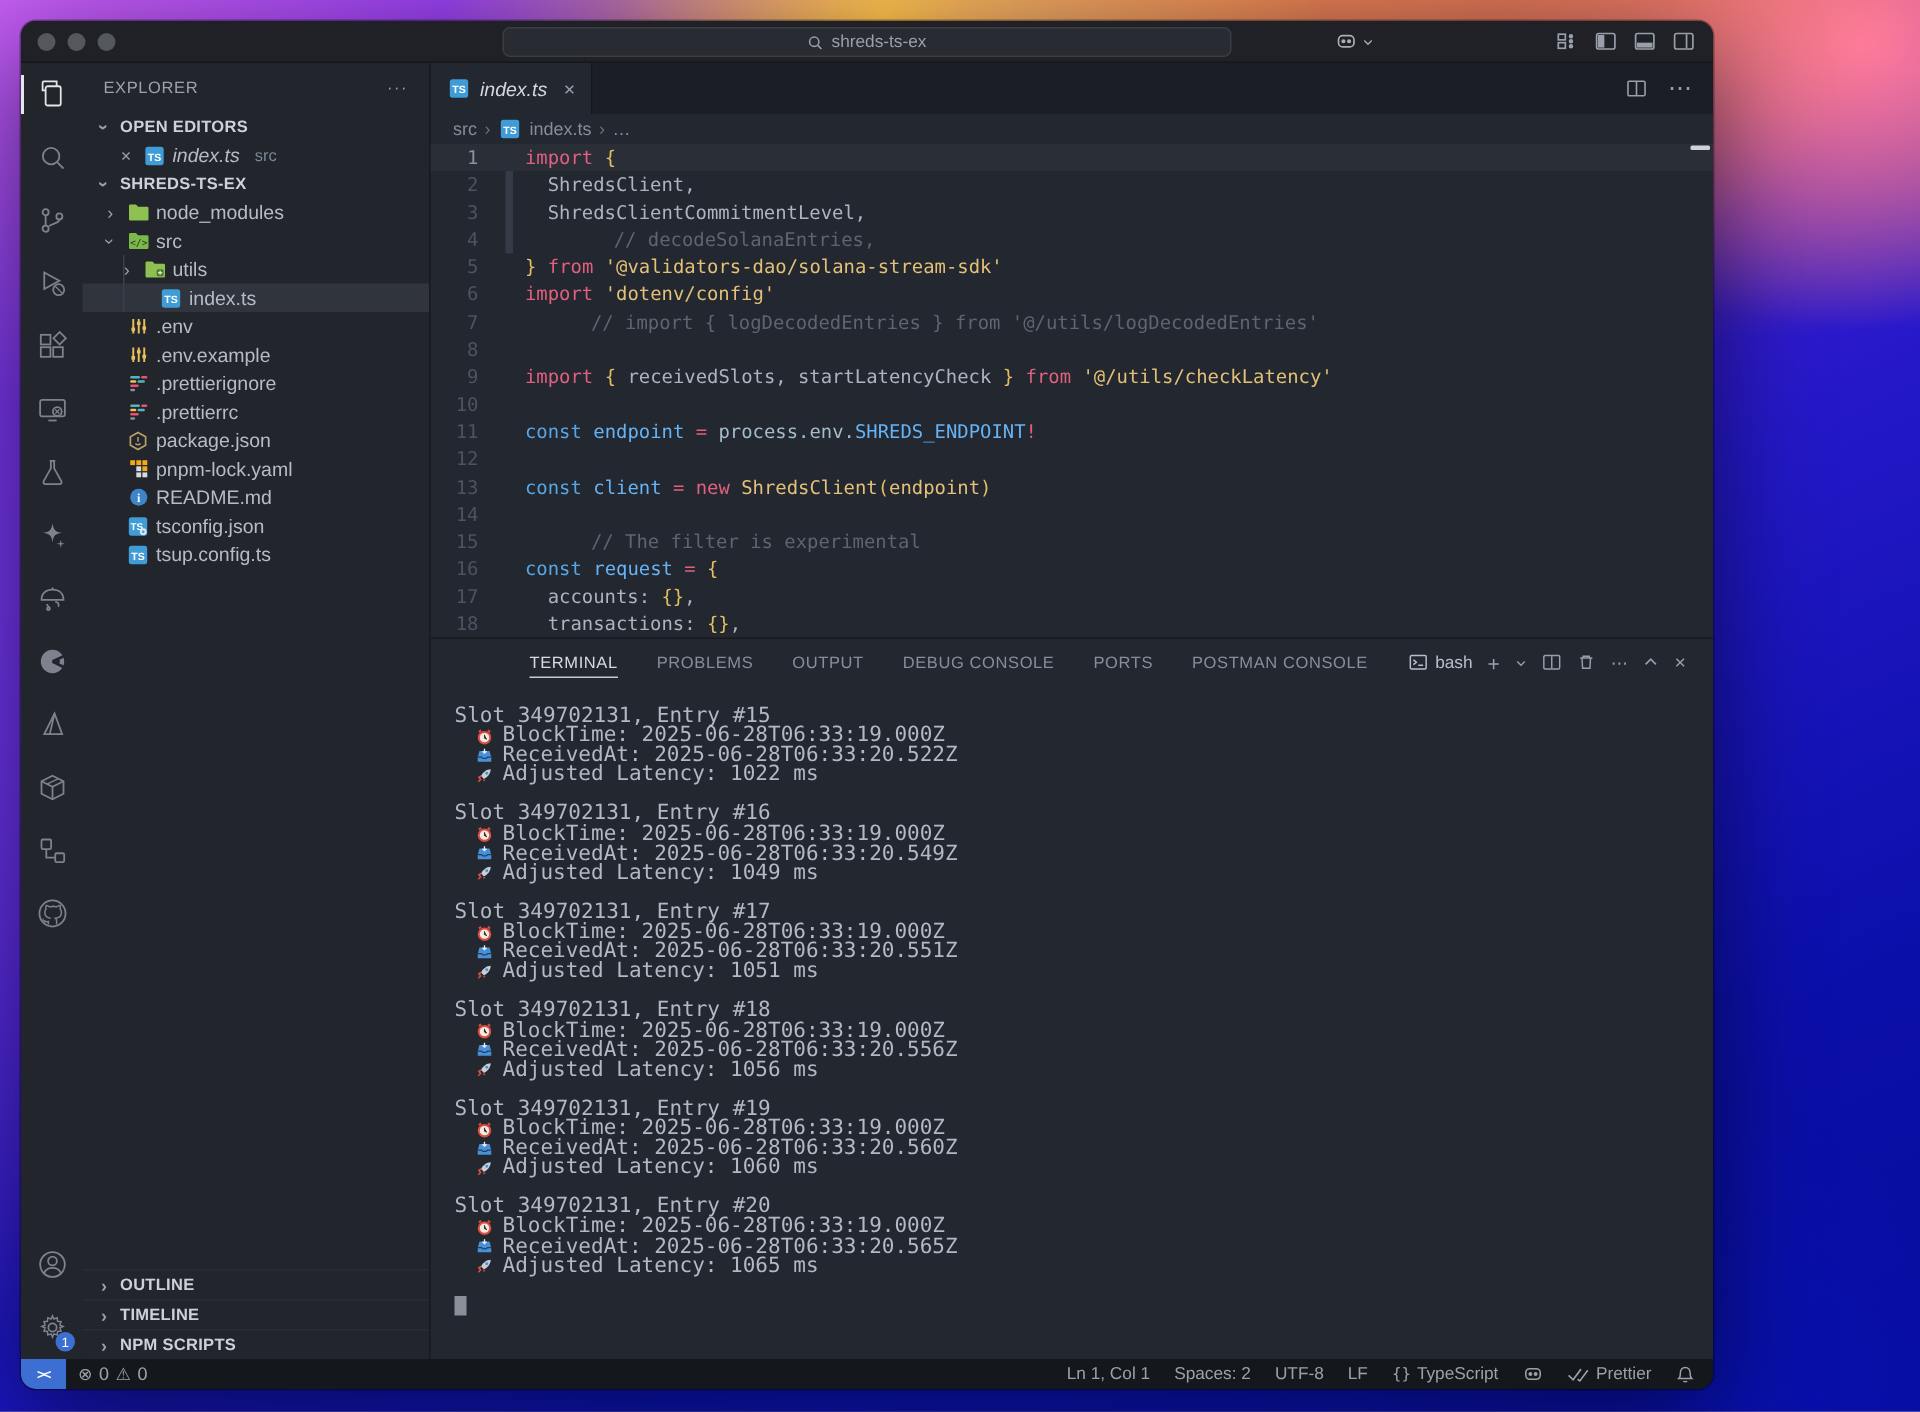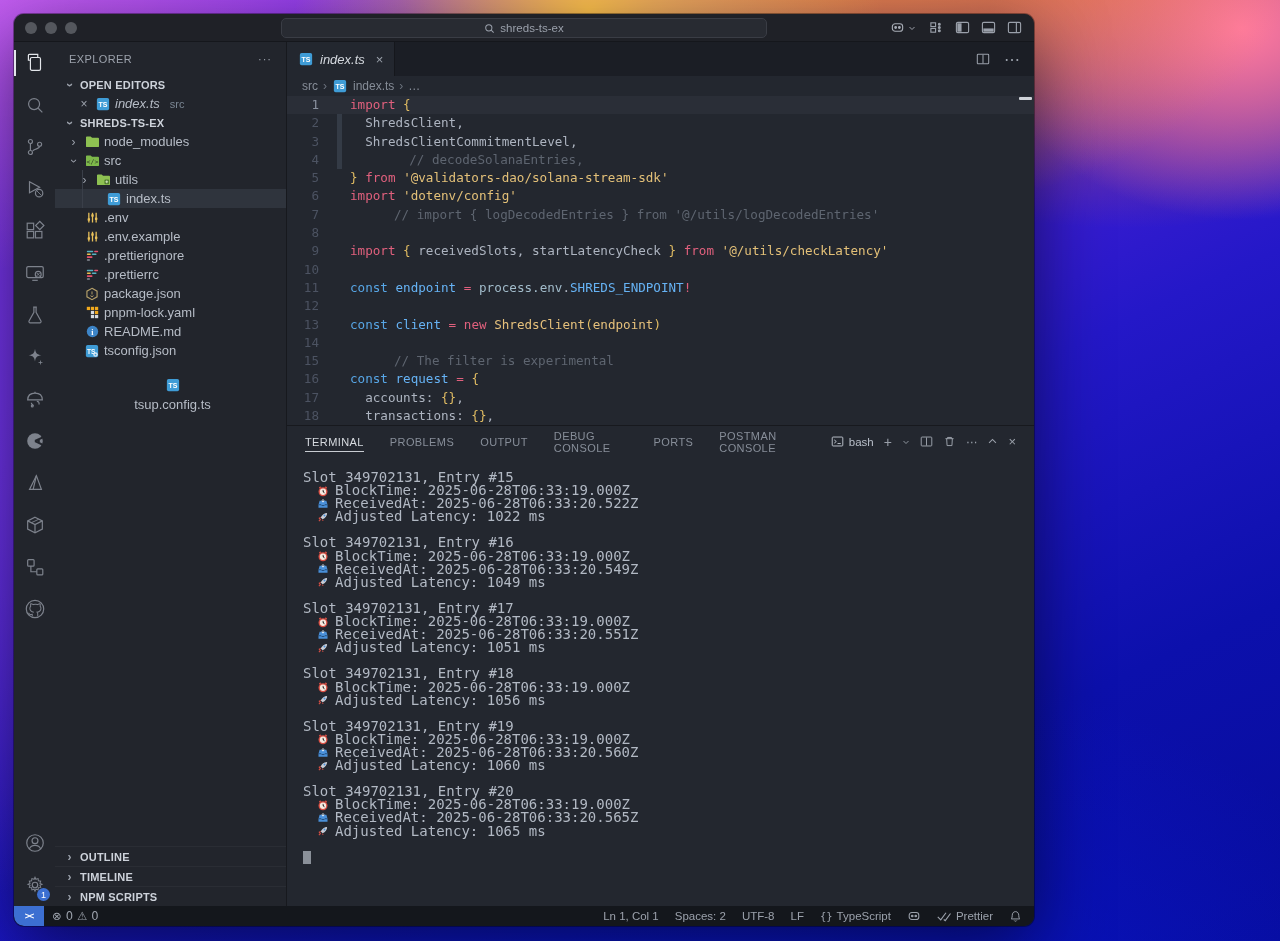--- a/index.html
+++ b/index.html
@@ -10,21 +10,21 @@
       radial-gradient(420px 260px at 46% 1%, #ffc24d 0%, rgba(255,194,77,0) 70%),
       radial-gradient(700px 420px at 66% -6%, #f08a3c 0%, rgba(240,138,60,0) 65%),
       radial-gradient(420px 320px at 97% 3%, #ff7aa0 0%, rgba(255,122,160,0) 60%),
       radial-gradient(800px 520px at 88% -10%, #e86a35 0%, rgba(232,106,53,0) 62%),
       radial-gradient(900px 650px at -8% -12%, #d86ef0 0%, rgba(216,110,240,0) 60%),
       radial-gradient(1000px 800px at -15% 45%, #7a3bf0 0%, rgba(122,59,240,0) 62%),
       radial-gradient(1200px 700px at 50% 118%, #0918d8 0%, rgba(9,24,216,0) 70%),
       linear-gradient(155deg, #9b3cf0 0%, #5b24e0 28%, #2418c8 55%, #0c10ac 78%, #070c9a 100%);
   }
   .window {
-    position:absolute; left:14px; top:14px; width:1020px; height:912px;
+    position:absolute; left:14px; top:14px; width:1128px; height:912px;
     border-radius:10px; overflow:hidden; background:#23272f;
     box-shadow:0 22px 70px rgba(0,0,0,.55), 0 0 0 1px rgba(0,0,0,.35);
     display:flex; flex-direction:column;
   }
   svg { display:block; }
   
   .titlebar { position:relative; height:28px; flex:0 0 28px; background:#1f2127; border-bottom:1px solid #15171c; }
   .traffic { position:absolute; left:11px; top:8px; display:flex; gap:8px; }
   .traffic span { width:12px; height:12px; border-radius:50%; background:#54575d; }
   .nav-arrows { position:absolute; left:336px; top:6px; display:flex; gap:10px; color:#9aa0aa; }
@@ -80,21 +80,21 @@
   .tk-kw { color:#e0607d; } .tk-op { color:#e0607d; }
   .tk-pu { color:#e2bd63; } .tk-str { color:#e3c078; } .tk-cl { color:#e5c07b; }
   .tk-cm { color:#5e6570;margin-left:44px; } .tk-id { color:#adb4c0; }
   .tk-kb { color:#57a6e6; } .tk-vr { color:#66b3f5; } .tk-pr { color:#a2bccb; }
   .activebar-guide { position:absolute; left:50px; width:5px; background:#343b46; }
   .scroll-mark { position:absolute; top:1px; right:2px; width:13px; height:3px; background:#cfd3d9; border-radius:1px; }
   
   .panel { flex:0 0 481px; height:481px; border-top:1px solid #17191e; display:flex; flex-direction:column; background:#23272f; }
   .panel-tabs { height:31px; flex:0 0 31px; display:flex; align-items:center; padding:0 18px; gap:26px; }
   .ptab { font-size:11px; letter-spacing:.4px; color:#878e99; cursor:pointer; height:100%; display:flex; align-items:center; position:relative; }
-  .ptab.active { color:#d7dbe0; }
+  .ptab.active { color:#d7dbe0;margin-left:48px; }
   .ptab.active::after { content:""; position:absolute; left:0; right:0; bottom:5px; height:1px; background:#c8ccd2; }
   .panel-actions { margin-left:auto; display:flex; align-items:center; gap:10px; color:#9aa0aa; font-size:11.5px; }
   .shell-chip { display:flex; align-items:center; gap:5px; color:#b9bfc9; }
   .terminal { flex:1; overflow:hidden; padding:14px 0 0 16px; font-family:"DejaVu Sans Mono", monospace; font-size:14px; line-height:13.1px; color:#b2b9c4; }
   .tline { display:flex; align-items:center; white-space:pre; height:13.1px; }
   .tline .temo { width:13px; margin:0 5px 0 14px; display:flex; }
   .tgroup { margin-bottom:13.1px; }
   .avg-line { display:flex; align-items:center; }
   .avg-line .temo { width:13px; margin-right:6px; display:flex; }
   .t-cursor { width:8px; height:13px; background:#8a9099; margin:7px 0 0 0; }
@@ -464,21 +464,21 @@
             <span class="fiwrap">
               <svg width="14" height="14" viewBox="0 0 16 16">
                 <rect x="1" y="1" width="14" height="14" rx="2" fill="#3f9cd6"></rect>
                 <text x="7" y="11" font-size="7.5" font-weight="bold" fill="#fff" text-anchor="middle" font-family="Liberation Sans, sans-serif">TS</text>
                 <circle cx="12" cy="12" r="2.6" fill="#d7e8f5"></circle>
                 <circle cx="12" cy="12" r="1" fill="#3f9cd6"></circle>
               </svg>
             </span>
             <span>tsconfig.json</span>
           </div>
-          <div class="sb-row" style="padding-left: 12px; flex-direction: column;">
+          <div class="sb-row" style="padding-left: 12px;">
             <span class="chev"></span>
             <span class="fiwrap">
               <svg width="14" height="14" viewBox="0 0 16 16">
                 <rect x="1" y="1" width="14" height="14" rx="2" fill="#3f9cd6"></rect>
                 <text x="8" y="11.5" font-size="8" font-weight="bold" fill="#fff" text-anchor="middle" font-family="Liberation Sans, sans-serif">TS</text>
               </svg>
             </span>
             <span>tsup.config.ts</span>
           </div>
         </div>
@@ -666,20 +666,25 @@
             </div>
             <div class="tgroup">
               <div class="tline"><span>Slot 349702131, Entry #18</span></div>
               <div class="tline"><span class="temo"><svg width="12" height="12" viewBox="0 0 16 16">
                     <circle cx="8" cy="9" r="6" fill="#d94f44"></circle>
                     <circle cx="8" cy="9" r="4.2" fill="#f5e9e0"></circle>
                     <path d="M8 6.5 V9 L10 10.5" stroke="#333" stroke-width="1"></path>
                     <path d="M3 4 L5 2.5 M13 4 L11 2.5" stroke="#d94f44" stroke-width="1.8"></path>
                   </svg></span><span>BlockTime: 2025-06-28T06:33:19.000Z</span></div>
               <div class="tline"><span class="temo"><svg width="12" height="12" viewBox="0 0 16 16">
+                    <path d="M2 9 L3.5 3.5 H12.5 L14 9 V13 H2 Z" fill="#4a90d9"></path>
+                    <path d="M2 9 H5.5 C5.5 10.5 10.5 10.5 10.5 9 H14" stroke="#1c3f66" stroke-width="1" fill="none"></path>
+                    <path d="M8 1.5 V5 M6.2 3.8 L8 5.5 L9.8 3.8" stroke="#e8eef5" stroke-width="1.2" fill="none"></path>
+                  </svg></span><span>ReceivedAt: 2025-06-28T06:33:20.556Z</span></div>
+              <div class="tline"><span class="temo"><svg width="12" height="12" viewBox="0 0 16 16">
                     <path d="M13.5 2.5 C10 2.5 6.5 5 5 8.5 L7.5 11 C11 9.5 13.5 6 13.5 2.5 Z" fill="#c9ced6"></path>
                     <circle cx="10" cy="6" r="1.3" fill="#4a90d9"></circle>
                     <path d="M5 8.5 L3 9.5 L4.5 11.5 L2.5 13.5" stroke="#d94f44" stroke-width="1.4" fill="none"></path>
                     <path d="M7.5 11 L6.5 13 L9 12.5" fill="#d94f44"></path>
                   </svg></span><span>Adjusted Latency: 1056 ms</span></div>
             </div>
             <div class="tgroup">
               <div class="tline"><span>Slot 349702131, Entry #19</span></div>
               <div class="tline"><span class="temo"><svg width="12" height="12" viewBox="0 0 16 16">
                     <circle cx="8" cy="9" r="6" fill="#d94f44"></circle>

